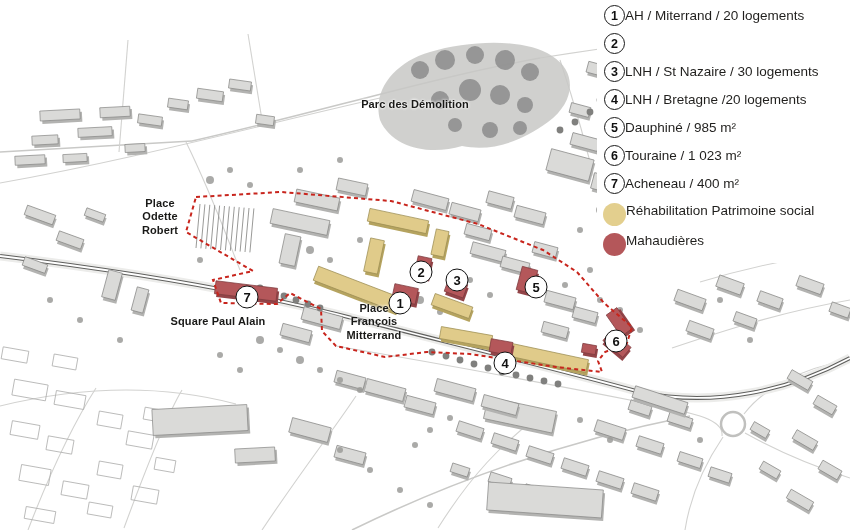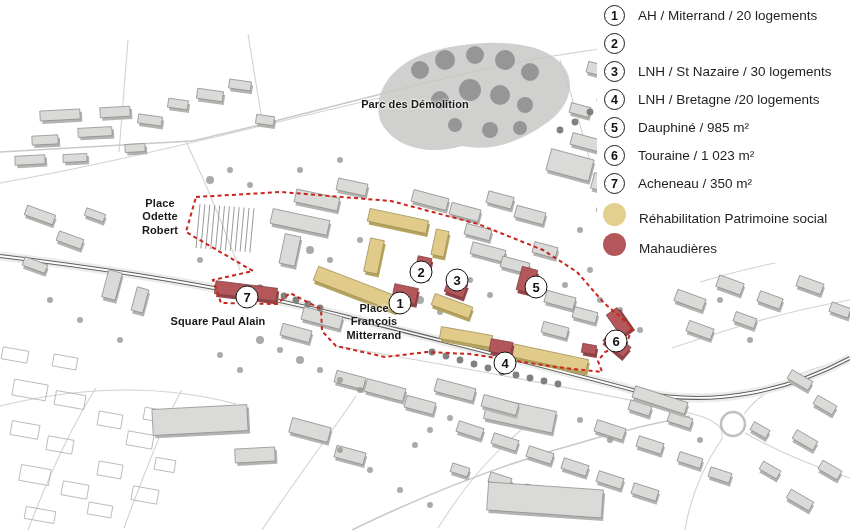--- a/index.html
+++ b/index.html
@@ -12,23 +12,23 @@
        line-height:1.22;color:#191917;text-align:center;white-space:pre-line;letter-spacing:.1px;
        text-shadow:0 0 3px #fff,0 0 3px #fff;}
   .marker{position:absolute;width:21px;height:21px;border:1.7px solid #111;border-radius:50%;
        background:#fff;transform:translate(-50%,-50%);display:flex;align-items:center;
        justify-content:center;font-weight:bold;font-size:13px;color:#111;}
   .legend{position:absolute;top:5px;left:604px;width:246px;background:#fff;}
   .lg-row{display:flex;align-items:center;margin-bottom:7px}
   .lg-num{width:21px;height:21px;border:1.7px solid #1a1a1a;border-radius:50%;display:flex;
        align-items:center;justify-content:center;font-weight:bold;font-size:12.5px;color:#111;
        background:#fff;flex:0 0 auto;box-sizing:border-box}
-  .lg-label{margin-left:13px;font-size:13.5px;color:#201f1d}
+  .lg-label{font-size:13.5px;color:#201f1d}
   .lg-swatches{margin-top:9px}
-  .sw-row{display:flex;align-items:flex-end;margin-bottom:7px}
+  .sw-row{display:flex;align-items:flex-start;margin-bottom:7px}
   .sw{width:23px;height:23px;border-radius:50%;flex:0 0 auto;margin-left:-1px}
   .sw-tan{background:#e3cf8e}
   .sw-red{background:#b4575a}
 </style>
 </head>
 <body>
 
 <svg id="map-svg" width="850" height="530" viewBox="0 0 850 530">
 
   <g>
@@ -679,21 +679,21 @@
   <div class="lg-row">
     <span class="lg-num">5</span>
     <span class="lg-label">Dauphiné / 985 m²</span>
   </div>
   <div class="lg-row">
     <span class="lg-num">6</span>
     <span class="lg-label">Touraine / 1 023 m²</span>
   </div>
   <div class="lg-row">
     <span class="lg-num">7</span>
-    <span class="lg-label">Acheneau / 350 m²</span>
+    <span class="lg-label">Acheneau / 400 m²</span>
   </div>
   <div class="lg-swatches">
     <div class="sw-row">
       <span class="sw sw-tan"></span>
       <span class="lg-label">Réhabilitation Patrimoine social</span>
     </div>
     <div class="sw-row">
       <span class="sw sw-red"></span>
       <span class="lg-label">Mahaudières</span>
     </div>

